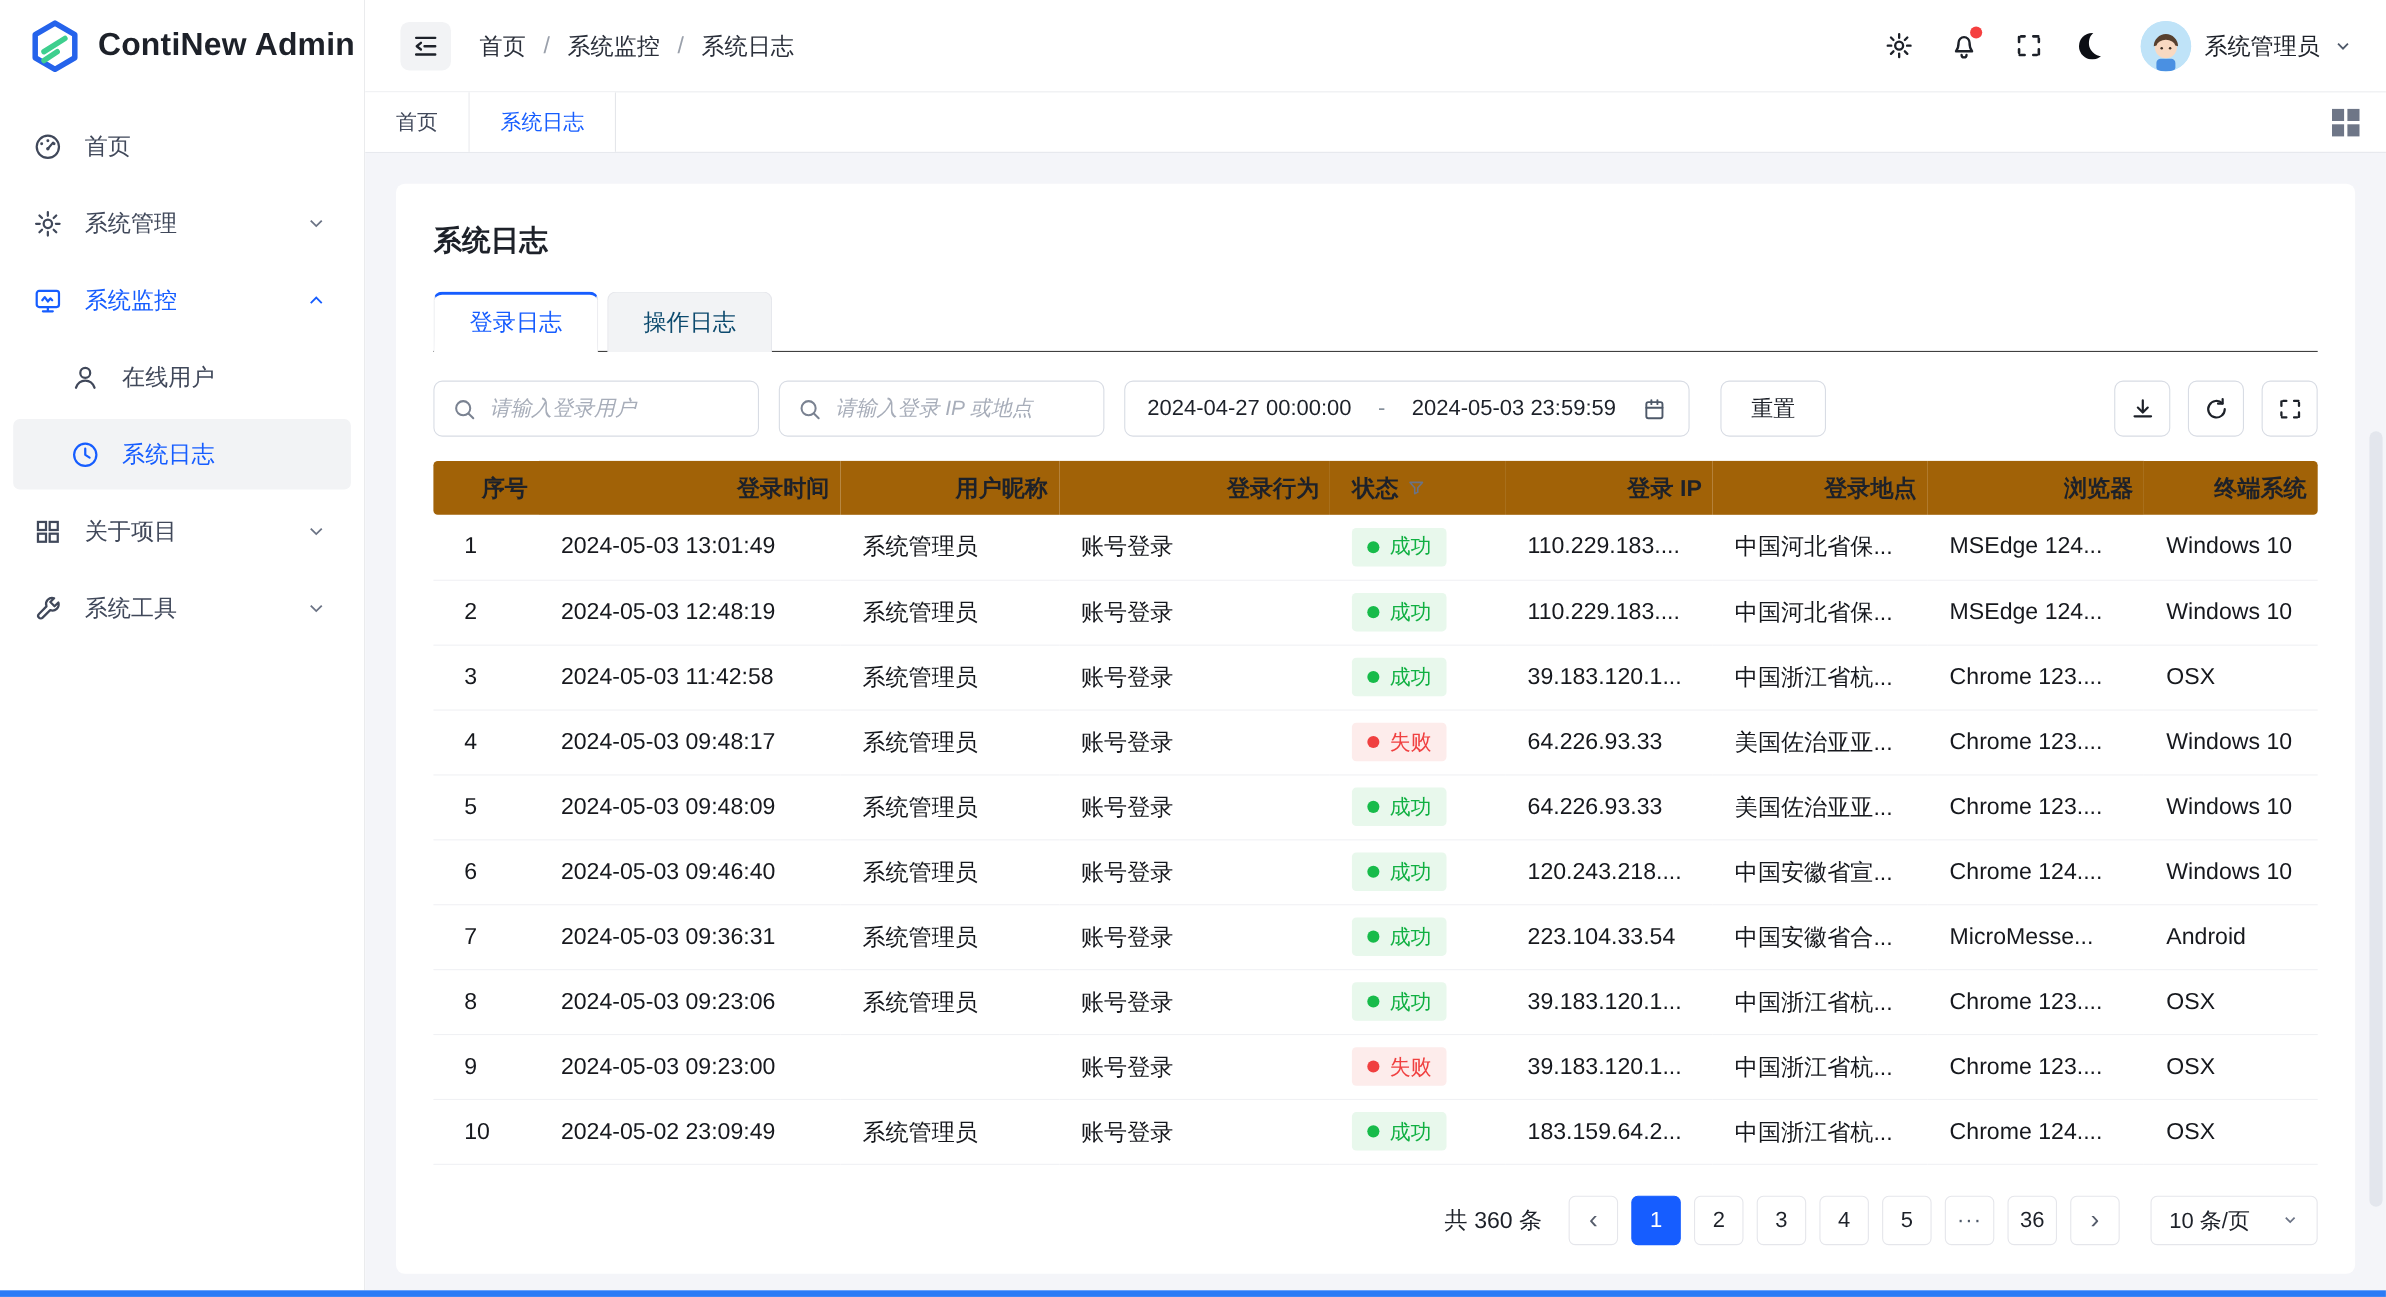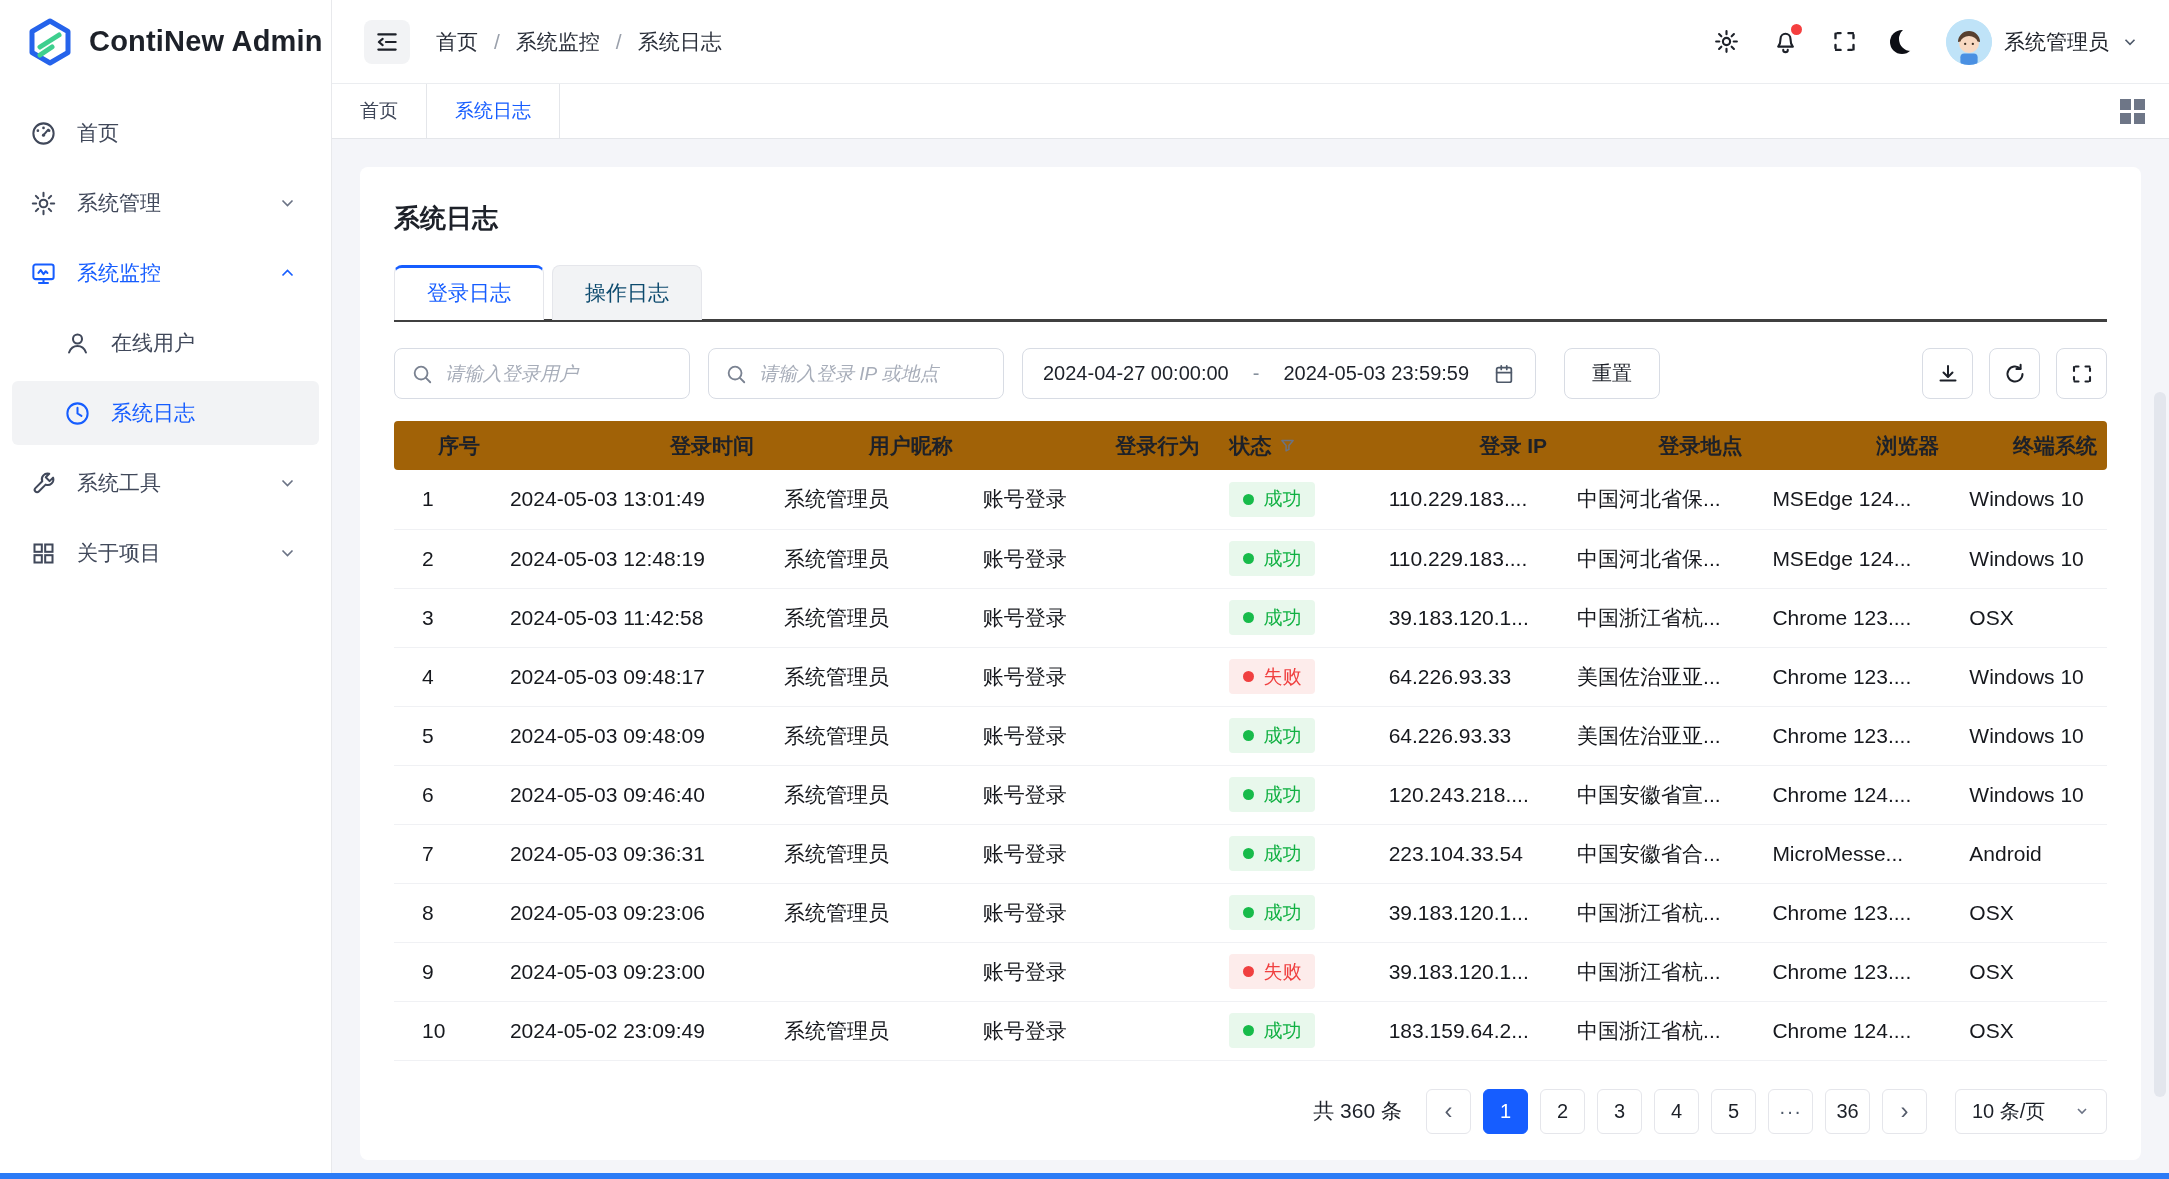--- a/index.html
+++ b/index.html
@@ -52,21 +52,21 @@
   .vtab.active { color:#165dff; }
   .tabbar-right { margin-left:auto; display:flex; align-items:center; padding:0 24px; cursor:pointer; }
   .grid-filled { display:grid; grid-template-columns:11px 11px; grid-gap:3px; }
   .grid-filled i { width:11px; height:11px; background:#6e7687; }
 
   
   .content { flex:1; background:#f4f5f9; padding:28px; overflow:hidden; }
   .card { background:#fff; border-radius:8px; padding:28px 34px 26px; min-height:100%; }
   .page-title { font-size:26px; font-weight:700; margin:6px 0 28px; }
 
-  .card-tabs { display:flex; border-bottom:3px solid #404040; }
+  .card-tabs { display:flex; border-bottom:1px solid #404040; }
   .ctab { padding:13px 32px; font-size:21px; border:1px solid #e5e6eb; border-bottom:none; background:#f2f3f5;
           border-radius:8px 8px 0 0; margin-right:8px; cursor:pointer; position:relative; top:1px; color:#0c4a6e; }
   .ctab.active { background:#fff; color:#165dff; border-top:3px solid #165dff; padding-top:11px; }
 
   
   .filters { display:flex; align-items:center; gap:18px; margin:26px 0 0; }
   .search-box { display:flex; align-items:center; gap:12px; width:296px; height:51px; padding:0 16px;
                 border:1px solid #d8dce4; border-radius:8px; background:#fff; }
   .search-box svg { width:22px; height:22px; color:#7a8291; flex:0 0 22px; }
   .search-box input { border:none; outline:none; font-size:19px; width:100%; color:#1d2129; background:transparent;
@@ -179,36 +179,36 @@
           <svg viewBox="0 0 24 24" fill="none" stroke="currentColor" stroke-width="1.8">
             <circle cx="12" cy="12" r="9"></circle>
               <path d="M12 7v5l3.5 2.2" stroke-linecap="round" stroke-linejoin="round"></path>
           </svg>
           <span>系统日志</span>
         </div>
       </div>
 
       <div class="menu-item">
         <svg viewBox="0 0 24 24" fill="none" stroke="currentColor" stroke-width="1.8">
-          <path d="M20.5 6.8a5 5 0 0 1-6.6 6.2l-6.1 6.1a2.1 2.1 0 0 1-3-3l6.1-6.1a5 5 0 0 1 6.2-6.6L14 6.5l3.4 3.4 3.1-3.1z" stroke-linejoin="round"></path>
-        </svg>
-        <span>系统工具</span>
-        <svg class="chev" viewBox="0 0 24 24" fill="none" stroke="currentColor" stroke-width="2">
-            <path d="M6 9l6 6 6-6"></path>
-          </svg>
-      </div>
-
-      <div class="menu-item">
-        <svg viewBox="0 0 24 24" fill="none" stroke="currentColor" stroke-width="1.8">
           <rect x="4" y="4" width="6.5" height="6.5"></rect>
             <rect x="13.5" y="4" width="6.5" height="6.5"></rect>
           <rect x="4" y="13.5" width="6.5" height="6.5"></rect>
             <rect x="13.5" y="13.5" width="6.5" height="6.5"></rect>
         </svg>
         <span>关于项目</span>
+        <svg class="chev" viewBox="0 0 24 24" fill="none" stroke="currentColor" stroke-width="2">
+            <path d="M6 9l6 6 6-6"></path>
+          </svg>
+      </div>
+
+      <div class="menu-item">
+        <svg viewBox="0 0 24 24" fill="none" stroke="currentColor" stroke-width="1.8">
+          <path d="M20.5 6.8a5 5 0 0 1-6.6 6.2l-6.1 6.1a2.1 2.1 0 0 1-3-3l6.1-6.1a5 5 0 0 1 6.2-6.6L14 6.5l3.4 3.4 3.1-3.1z" stroke-linejoin="round"></path>
+        </svg>
+        <span>系统工具</span>
         <svg class="chev" viewBox="0 0 24 24" fill="none" stroke="currentColor" stroke-width="2">
             <path d="M6 9l6 6 6-6"></path>
           </svg>
       </div>
     </nav>
   </aside>
 
   <div class="main">
 
     <header class="topbar">

